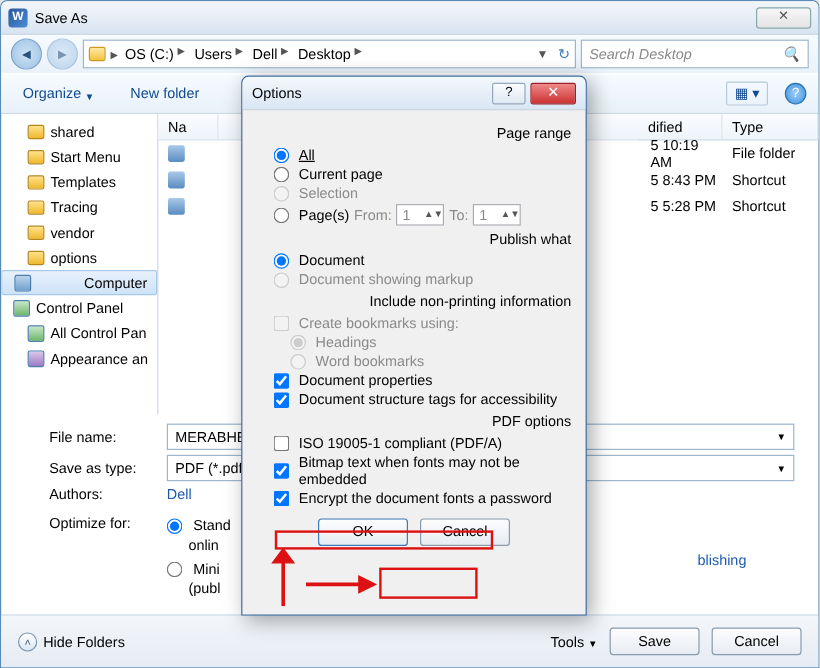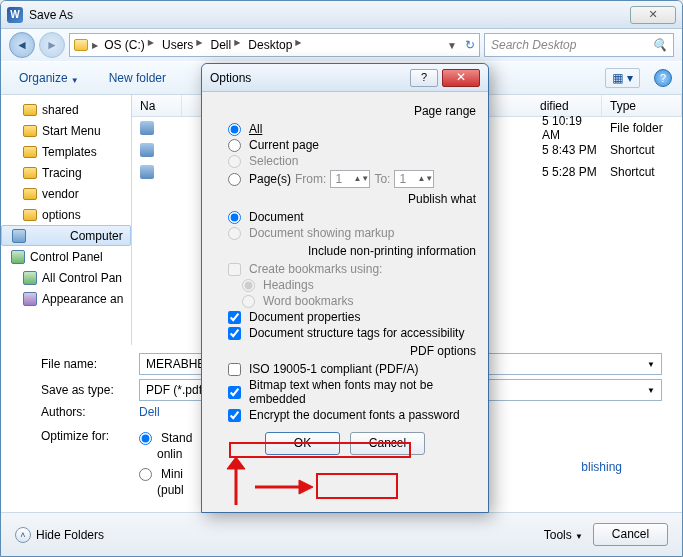--- a/index.html
+++ b/index.html
@@ -228,20 +228,21 @@
     </div>
     <div style="position:absolute; right:60px; bottom:82px; color:#1a5bb0">blishing</div>
   </div>
 
   <div class="bbar">
     <div class="hidefld">
       <span class="circ">˄</span>
       <span>Hide Folders</span>
     </div>
     <span><span>Tools</span> <span style="font-size:8px">▼</span></span>
+    <div class="btn">Save</div>
     <div class="btn">Cancel</div>
   </div>
 
   <div class="options">
     <div class="otitle">
       <span>Options</span>
       <span class="spacer"></span>
       <span class="otbtn">?</span>
       <span class="otclose">✕</span>
     </div>

